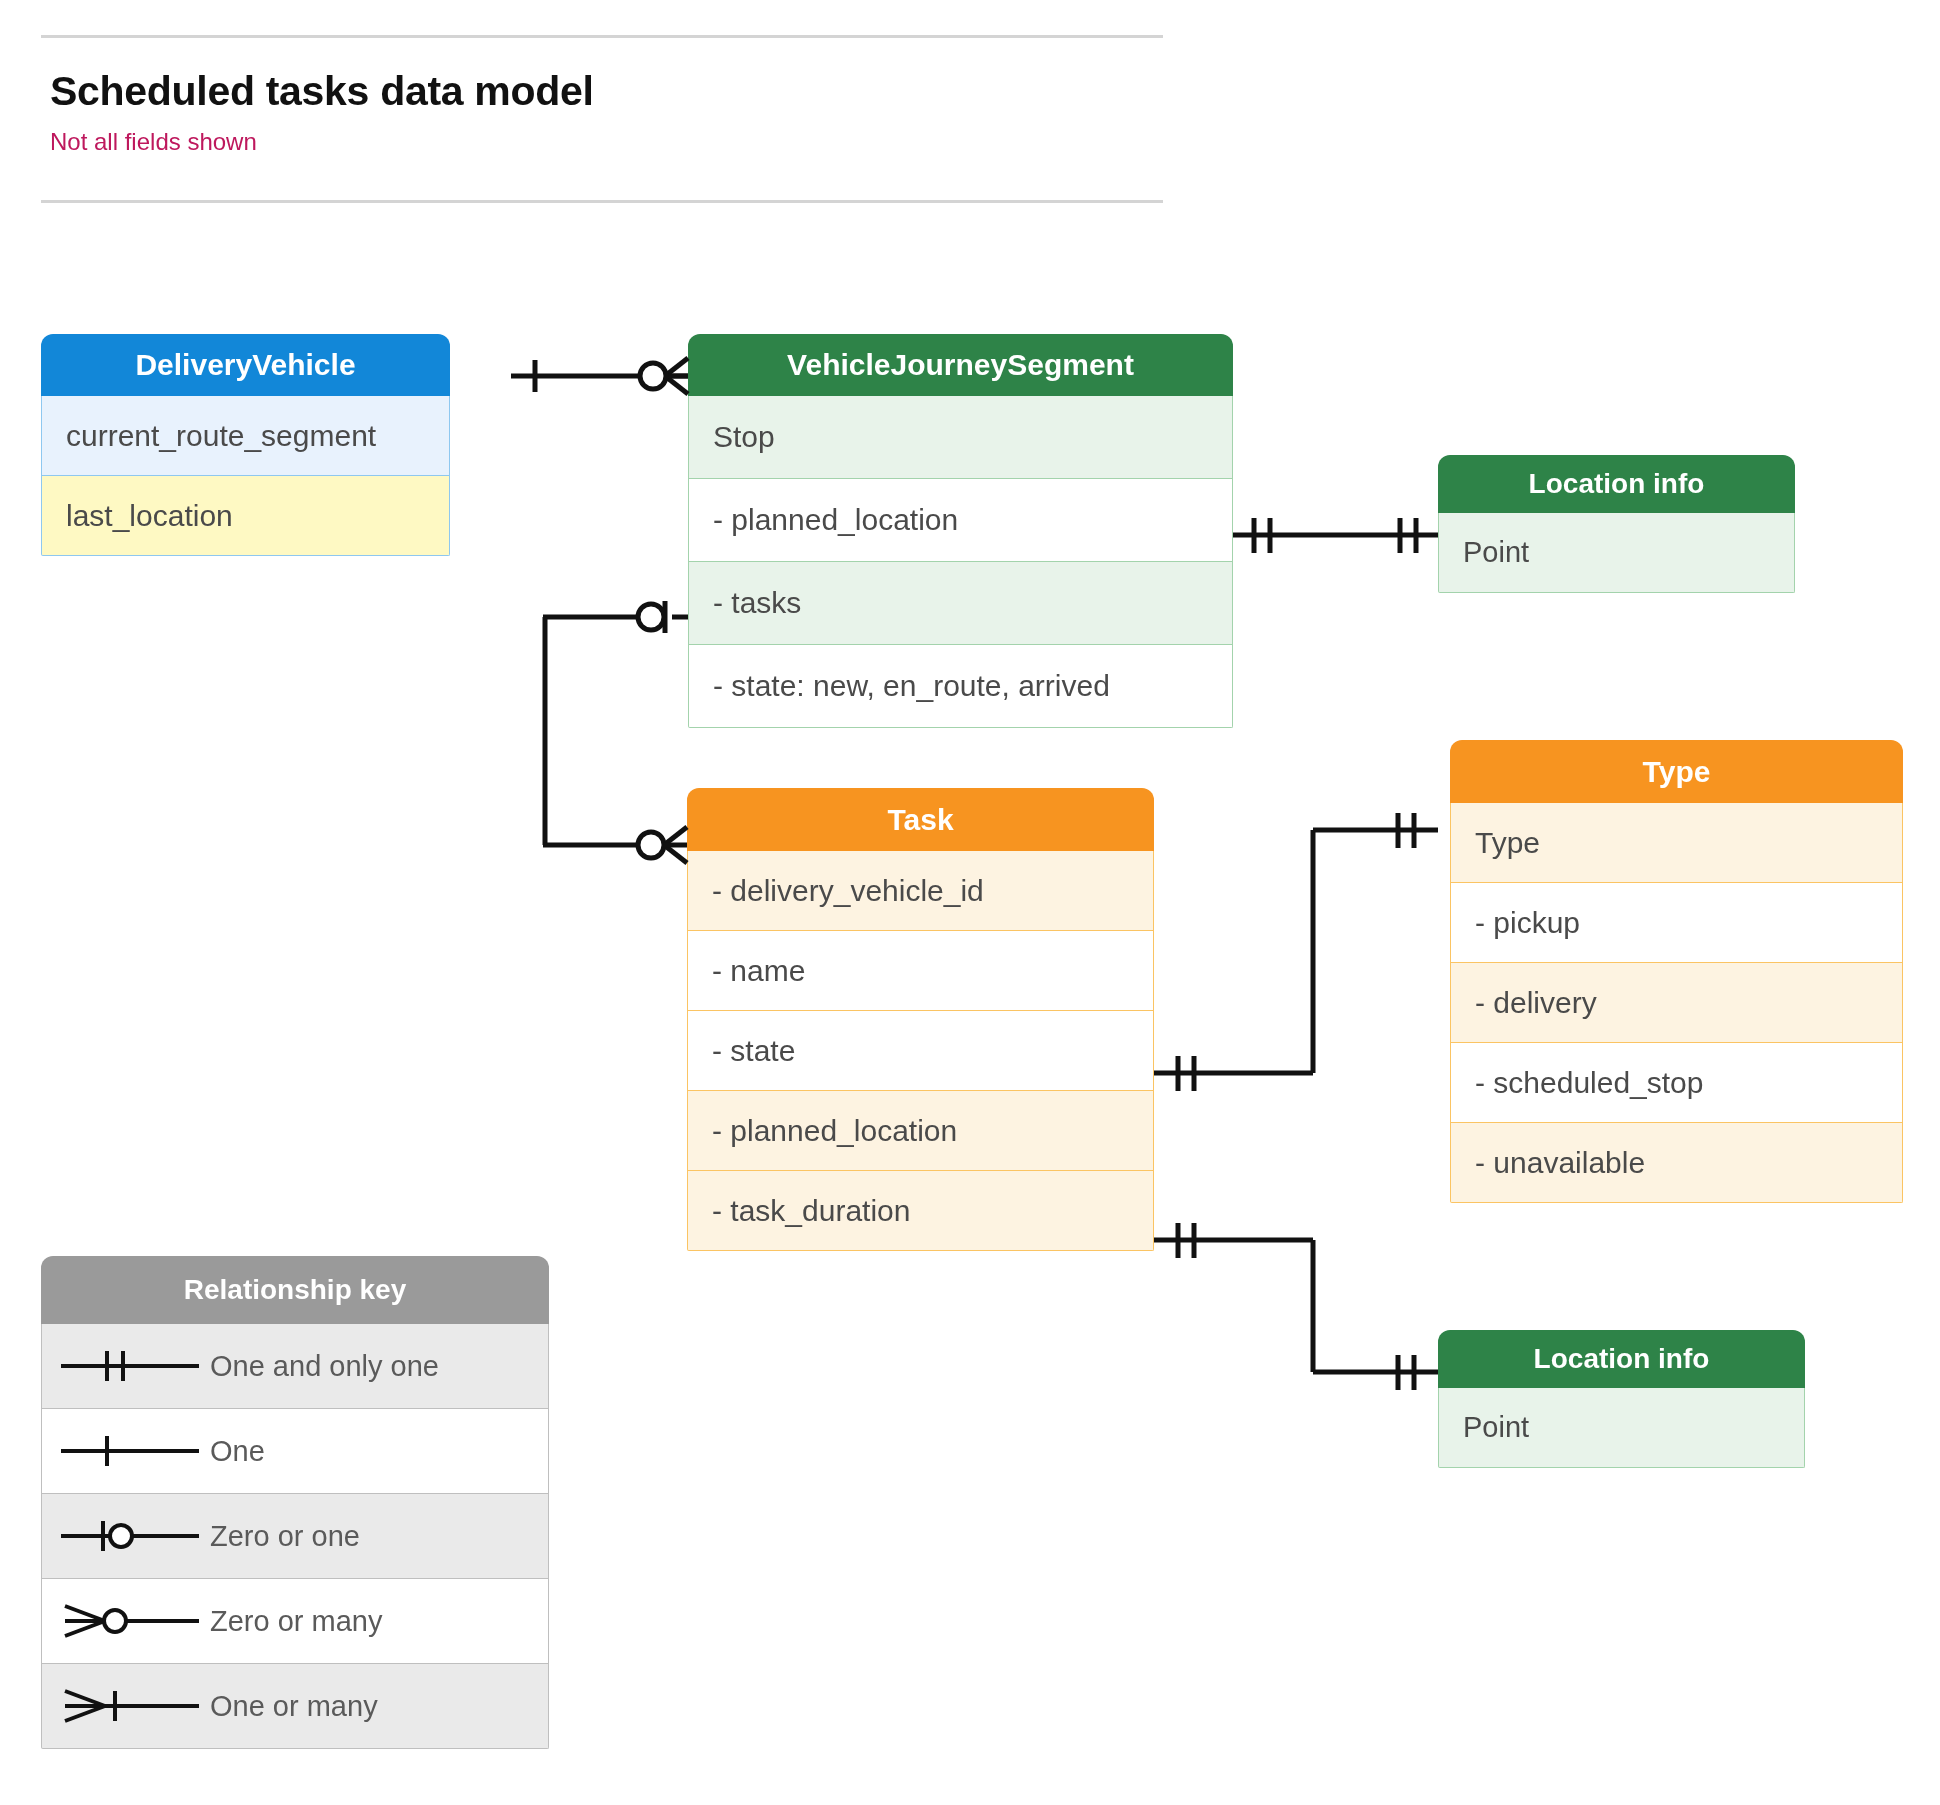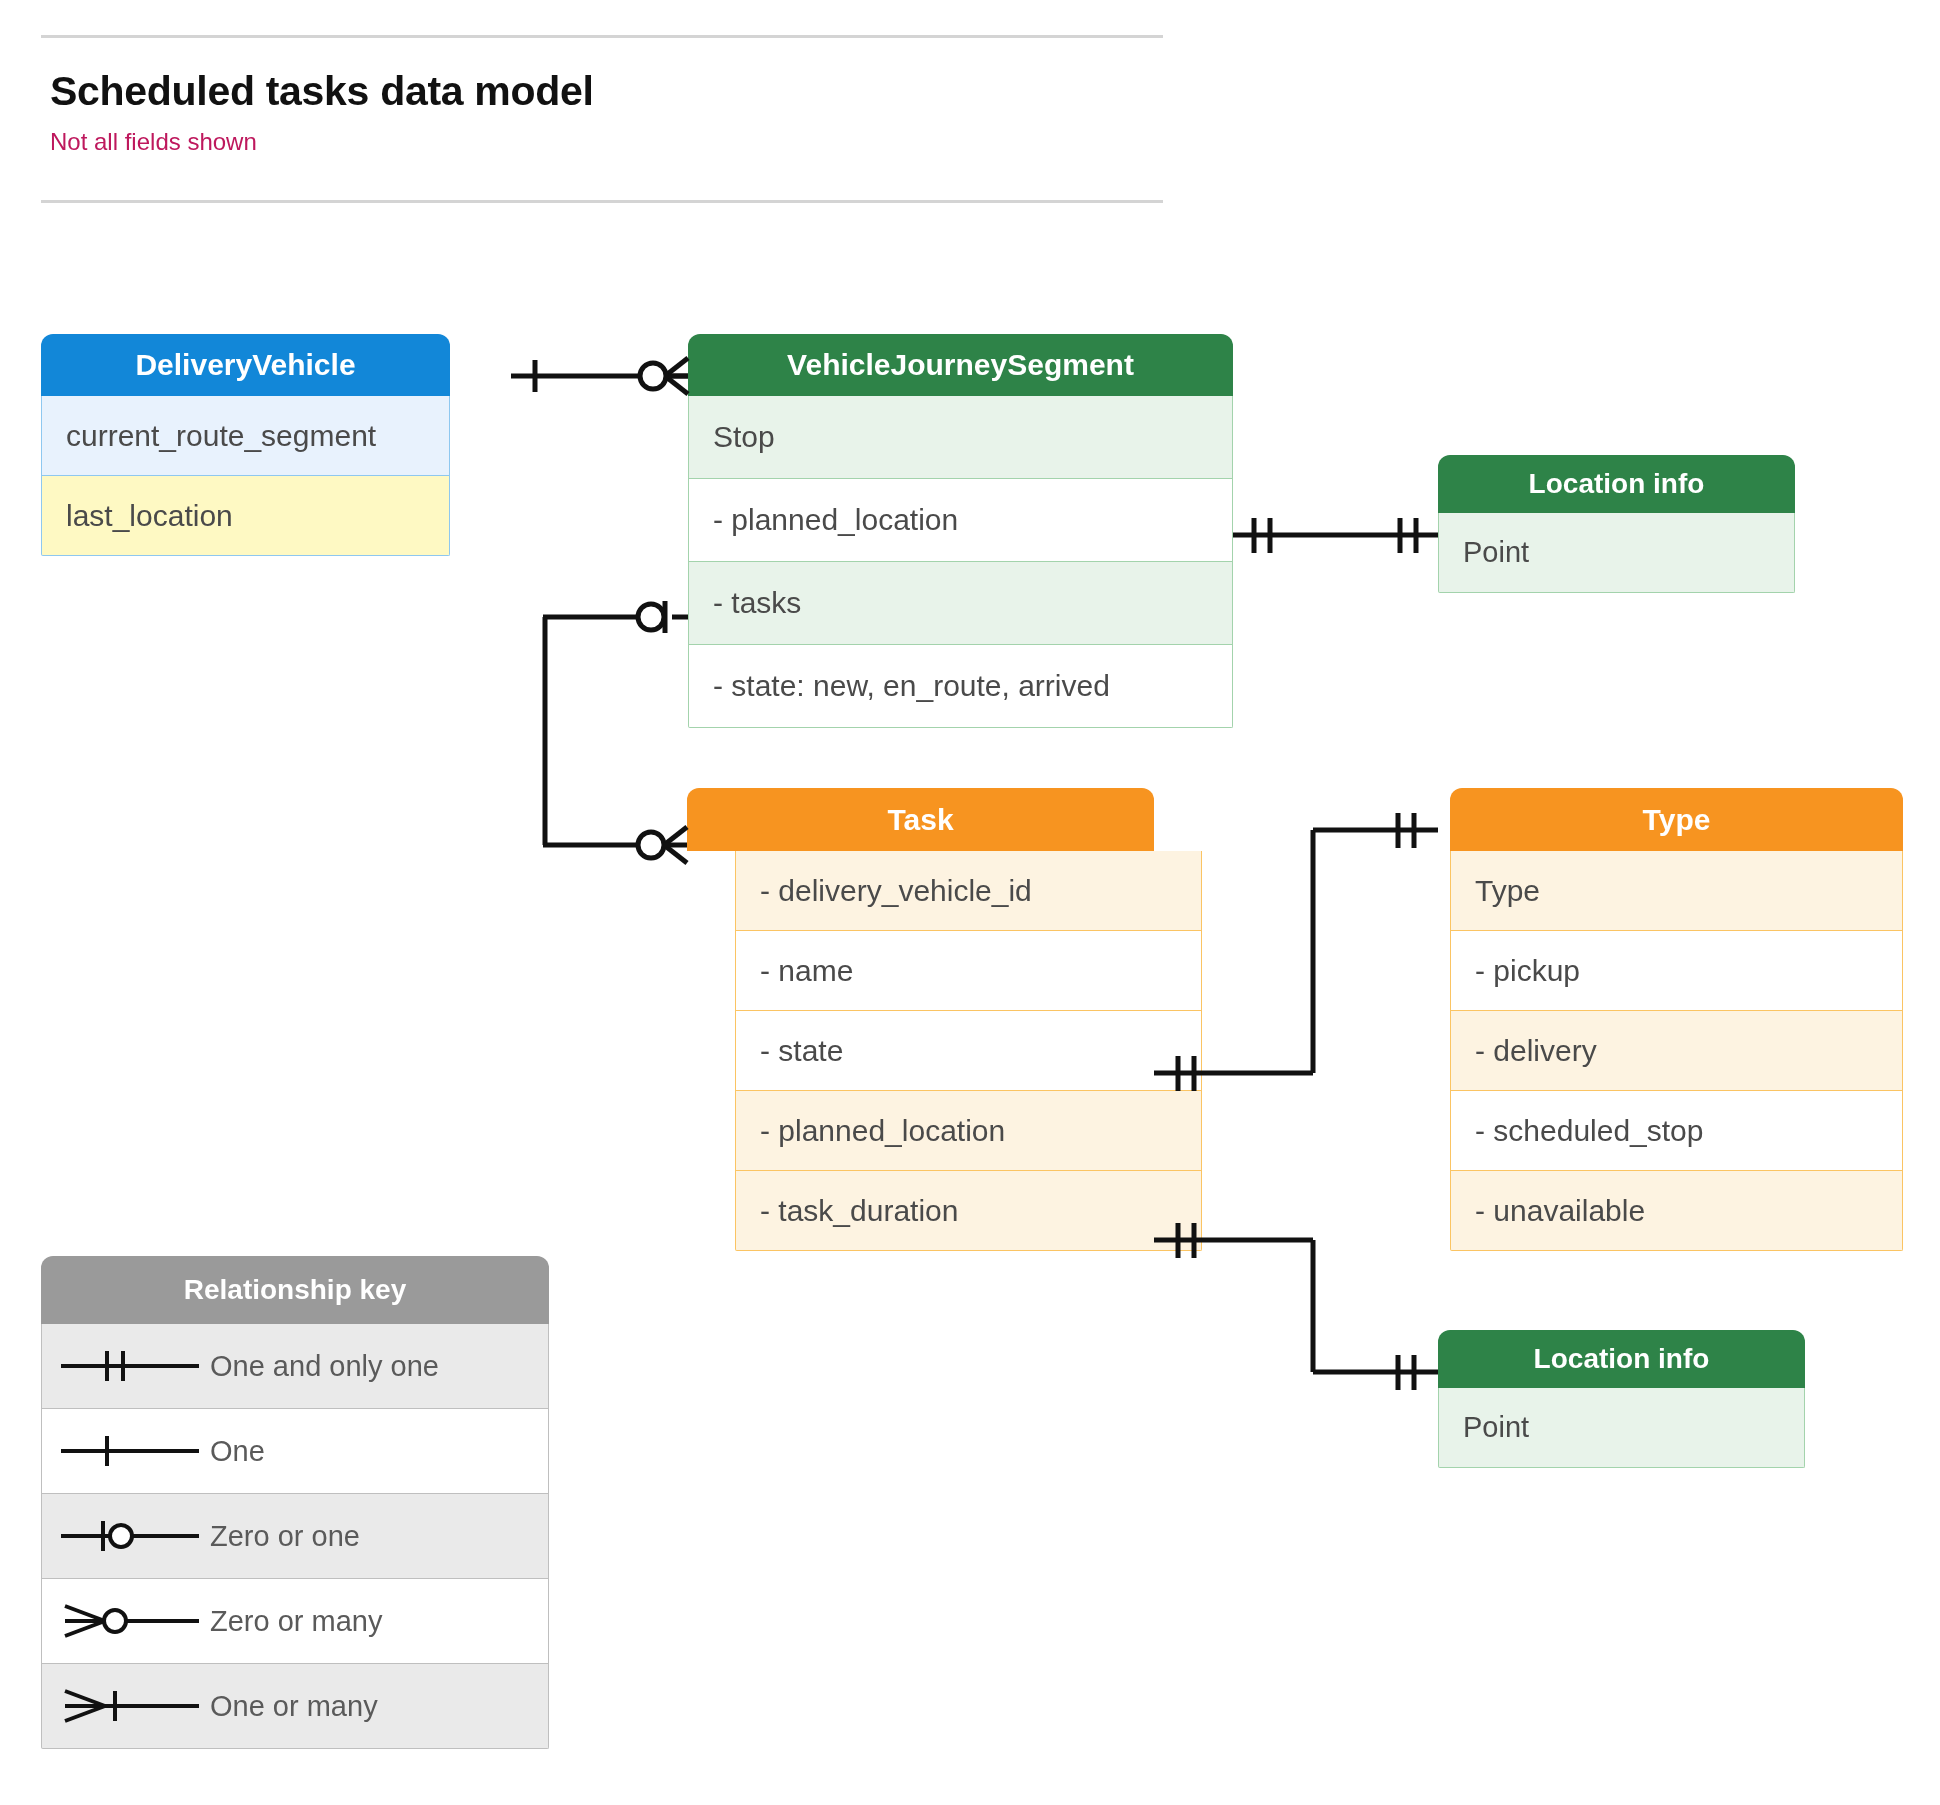--- a/index.html
+++ b/index.html
@@ -107,23 +107,23 @@
   #ent-vehiclejourneysegment { left: 688px; top: 334px; width: 545px; }
   #ent-vehiclejourneysegment .hdr { height: 62px; font-size: 30px; }
   #ent-vehiclejourneysegment .row { height: 83px; font-size: 30px; padding-left: 24px; }
 
   #ent-locationinfo-top { left: 1438px; top: 455px; width: 357px; }
   #ent-locationinfo-top .hdr { height: 58px; font-size: 28px; }
   #ent-locationinfo-top .row { height: 80px; font-size: 29px; padding-left: 24px; }
 
   #ent-task { left: 687px; top: 788px; width: 467px; }
   #ent-task .hdr { height: 63px; font-size: 30px; }
-  #ent-task .row { height: 80px; font-size: 30px; padding-left: 24px; margin-left: 48px; }
-
-  #ent-type { left: 1438px; top: 788px; width: 465px; padding-left: 12px; }
+  #ent-task .row { height: 80px; font-size: 30px; padding-left: 24px; }
+
+  #ent-type { left: 1438px; top: 740px; width: 465px; padding-left: 12px; }
   #ent-type .hdr { height: 63px; font-size: 30px; }
   #ent-type .row { height: 80px; font-size: 30px; padding-left: 24px; }
 
   #ent-locationinfo-bottom { left: 1438px; top: 1330px; width: 367px; }
   #ent-locationinfo-bottom .hdr { height: 58px; font-size: 28px; }
   #ent-locationinfo-bottom .row { height: 80px; font-size: 29px; padding-left: 24px; }
 
   #ent-relationshipkey { left: 41px; top: 1240px; width: 508px; margin-top: 16px; }
   #ent-relationshipkey .hdr { height: 68px; font-size: 28px; }
   #ent-relationshipkey .row { height: 85px; font-size: 29px; padding-left: 8px; }

